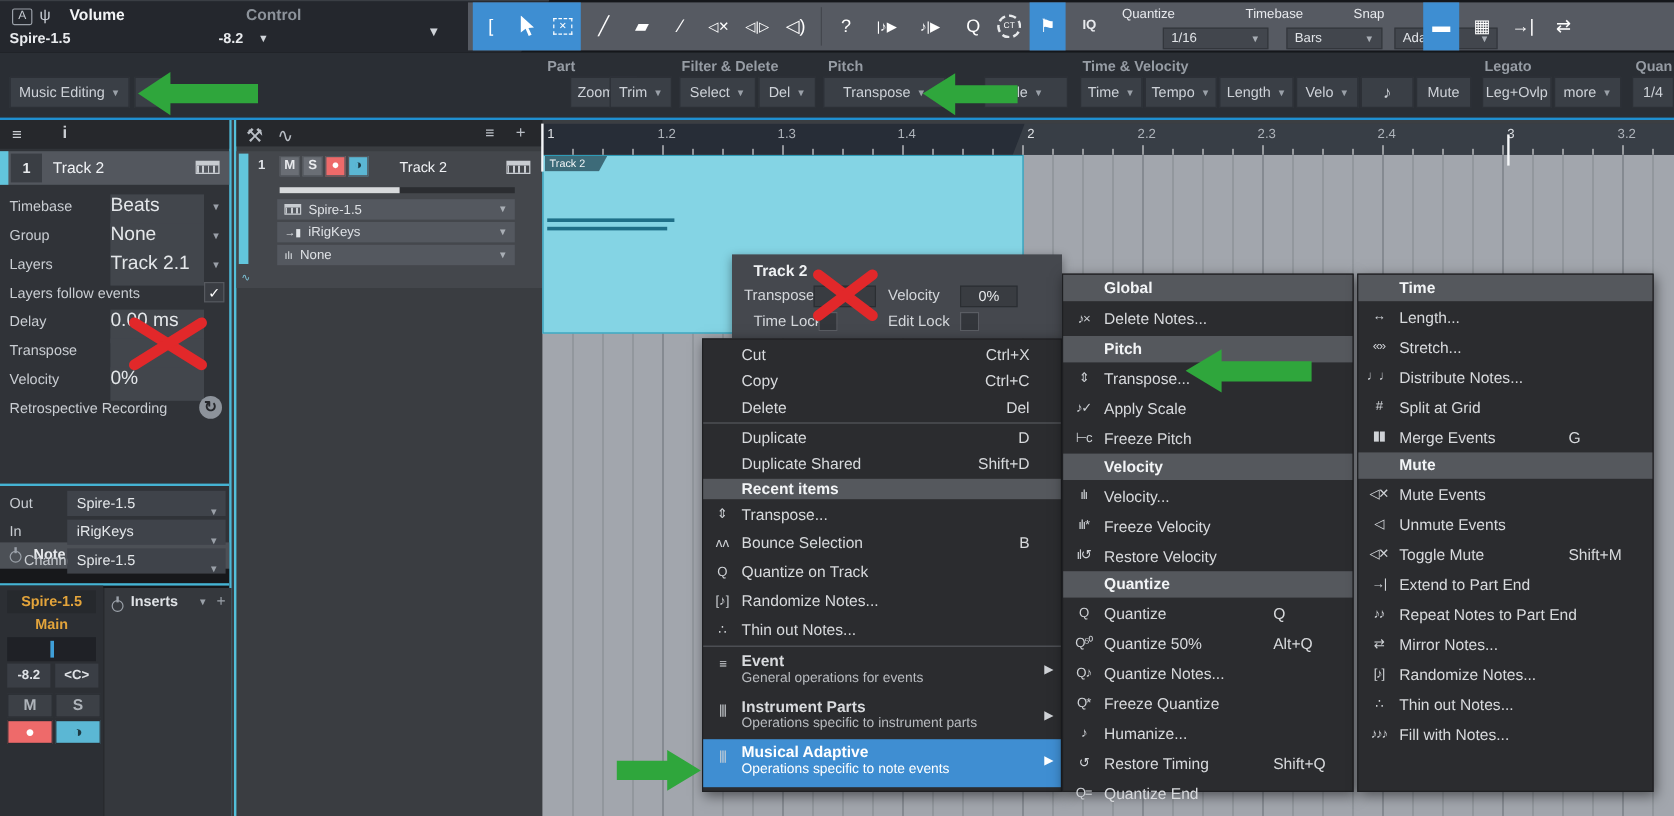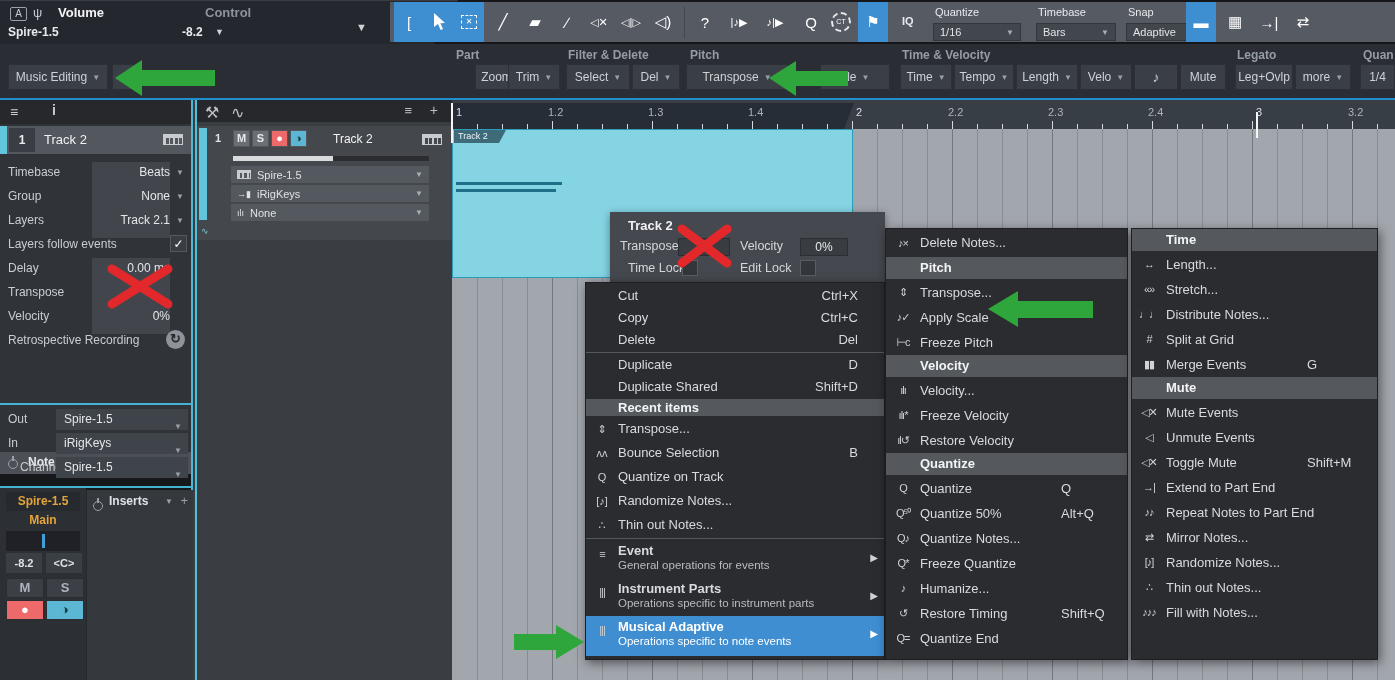--- a/index.html
+++ b/index.html
@@ -22,21 +22,21 @@
   .lane .dd1{position:absolute;left:215px;top:26px;font-size:9px;color:#cfd3d8;}
   .lane .dd2{position:absolute;left:356px;top:20px;font-size:11px;color:#cfd3d8;}
   .strip{position:absolute;left:390px;top:2px;width:1005px;height:40px;background:#565a62;}
   .tgrp{position:absolute;top:0;height:40px;background:#3e8ed2;}
   .ticon{position:absolute;top:0;width:30px;height:40px;color:#fff;font-size:15px;
          display:flex;align-items:center;justify-content:center;}
   .ticon.sm{font-size:11px;}
   .tdiv{position:absolute;top:4px;width:1px;height:32px;background:#44474e;}
   .qlabel{position:absolute;top:4px;font-size:11px;color:#e8eaee;}
   .qbox{position:absolute;top:21px;height:18px;background:#42464d;border:1px solid #33363c;
-        font-size:11px;color:#e2e5e9;display:flex;align-items:center;padding:0 6px;justify-content:space-between;}
+        font-size:11px;color:#e2e5e9;display:flex;align-items:center;padding:0 6px;justify-content:space-between;margin-left:36px;}
   .qbox .da{font-size:8px;color:#a9aeb5;margin-left:8px;}
   .cursor-svg{width:14px;height:18px;}
   .marq{width:16px;height:14px;border:1px dashed #fff;font-size:8px;line-height:12px;text-align:center;color:#fff;}
   .ctc{width:20px;height:20px;border:2px dashed #e8eaec;border-radius:50%;font-size:7px;line-height:16px;text-align:center;color:#fff;}
 
   
   .row2{position:absolute;left:0;top:44px;width:1395px;height:56px;background:#2a2e34;border-bottom:2px solid #1f8fd0;}
   .seclab{position:absolute;top:4px;font-size:12px;font-weight:bold;color:#969ca4;}
   .tbtn{position:absolute;top:20px;height:26px;background:#3a3f46;border:1px solid #2c3036;
         color:#ced2d8;font-size:12px;display:flex;align-items:center;justify-content:center;gap:5px;}
@@ -46,21 +46,21 @@
   .insp{position:absolute;left:0;top:100px;width:193px;height:580px;background:#303338;border-right:2px solid #4db7d5;}
   .insp-top{position:absolute;left:0;top:0;width:100%;height:24px;background:#26282c;color:#c9cdd2;}
   .trkrow{position:absolute;left:0;top:26px;width:100%;height:28px;background:#53575e;}
   .trkrow .cbar{position:absolute;left:0;top:0;width:7px;height:100%;background:#62c5dc;}
   .trkrow .num{position:absolute;left:9px;top:2px;width:26px;height:24px;background:#3a3e44;color:#e8eaed;
         font-size:12px;font-weight:bold;text-align:center;line-height:24px;}
   .trkrow .nm{position:absolute;left:44px;top:6px;font-size:13px;color:#f0f2f5;}
   .irow{position:absolute;left:0;width:100%;height:24px;font-size:12px;color:#c9cdd2;}
   .irow .lb{position:absolute;left:8px;top:5px;}
   .vbox{position:absolute;left:92px;top:2px;width:78px;height:28px;background:#42464c;color:#e4e7ea;
-        font-size:12px;text-align:right;line-height:20px;}
+        font-size:16px;text-align:left;line-height:20px;}
   .irow .da{position:absolute;left:176px;top:8px;font-size:8px;color:#9aa0a8;}
   .chk{position:absolute;left:170px;top:3px;width:17px;height:17px;background:#3a3d43;border:1px solid #56595f;
        color:#fff;font-size:12px;text-align:center;line-height:16px;}
   .retro{position:absolute;left:166px;top:2px;width:19px;height:19px;border-radius:50%;background:#8d939b;
        color:#26282c;font-size:13px;font-weight:bold;text-align:center;line-height:18px;}
   .nfx{position:absolute;left:0;top:352px;width:100%;height:22px;background:#4c5056;color:#e8eaed;font-size:12px;font-weight:bold;}
   .pwr{display:inline-block;width:10px;height:10px;border:1.5px solid #9aa0a8;border-radius:50%;position:relative;vertical-align:-1px;}
   .pwr:after{content:"";position:absolute;left:3px;top:-4px;width:1.5px;height:5px;background:#9aa0a8;}
   .blackpad{position:absolute;left:0;top:374px;width:100%;height:29px;background:#17181b;}
   .dots{position:absolute;left:58px;top:24px;color:#5d6167;font-size:9px;letter-spacing:1px;}
@@ -568,20 +568,21 @@
       </div>
     <div class="cm2 hl">
       <span class="ic">|||</span>
       <div class="t1">Musical Adaptive</div>
       <div class="t2">Operations specific to note events</div>
       <span class="ar">▶</span>
       </div>
   </div>
 
   <div class="smcol" style="left:885px;width:243px;">
+    <div class="smh">Global</div>
     <div class="smi" style="height:28px;line-height:28px;"><span class="ic">♪×</span><span>Delete Notes...</span></div>
     <div class="smh">Pitch</div>
     <div class="smi"><span class="ic">⇕</span><span>Transpose...</span></div>
     <div class="smi"><span class="ic">♪✓</span><span>Apply Scale</span></div>
     <div class="smi"><span class="ic">⊢c</span><span>Freeze Pitch</span></div>
     <div class="smh">Velocity</div>
     <div class="smi"><span class="ic">ılı</span><span>Velocity...</span></div>
     <div class="smi"><span class="ic">ılı*</span><span>Freeze Velocity</span></div>
     <div class="smi"><span class="ic">ıl↺</span><span>Restore Velocity</span></div>
     <div class="smh">Quantize</div>

